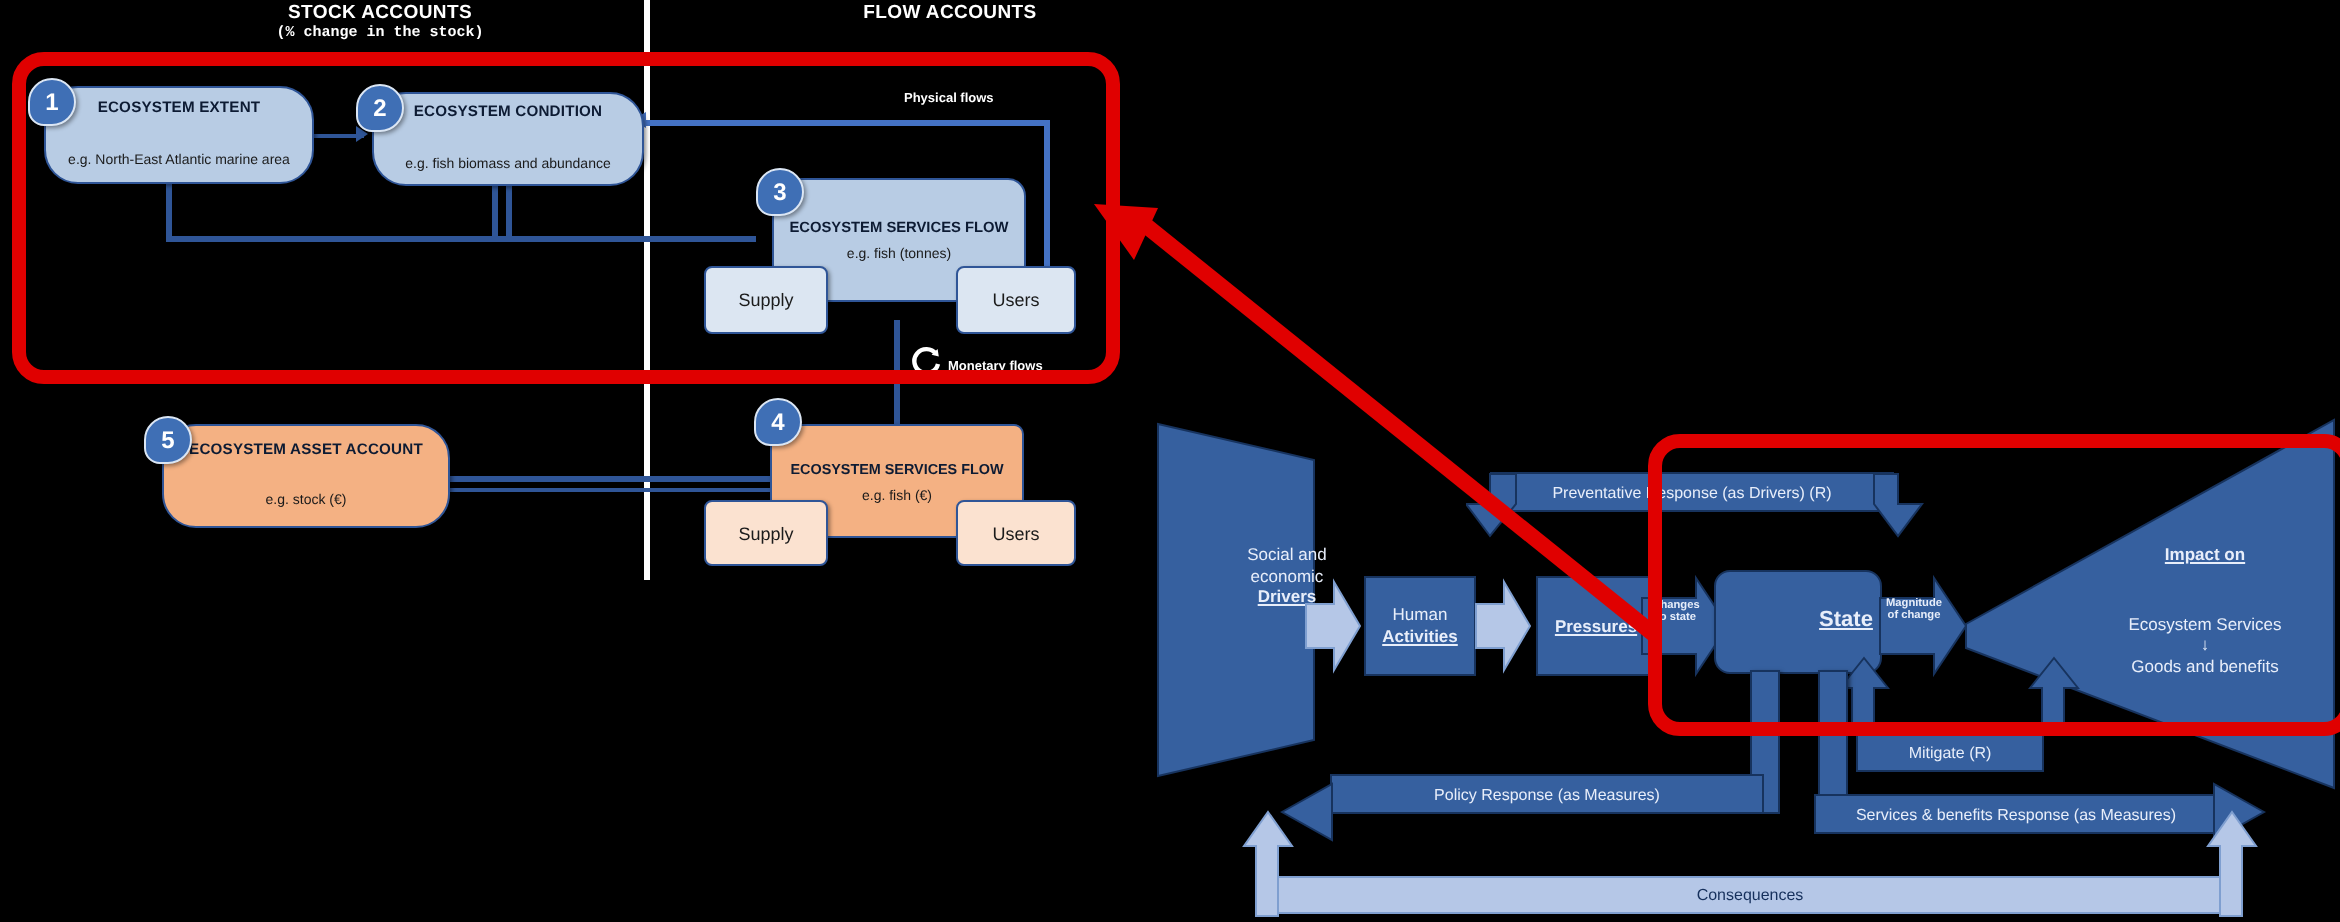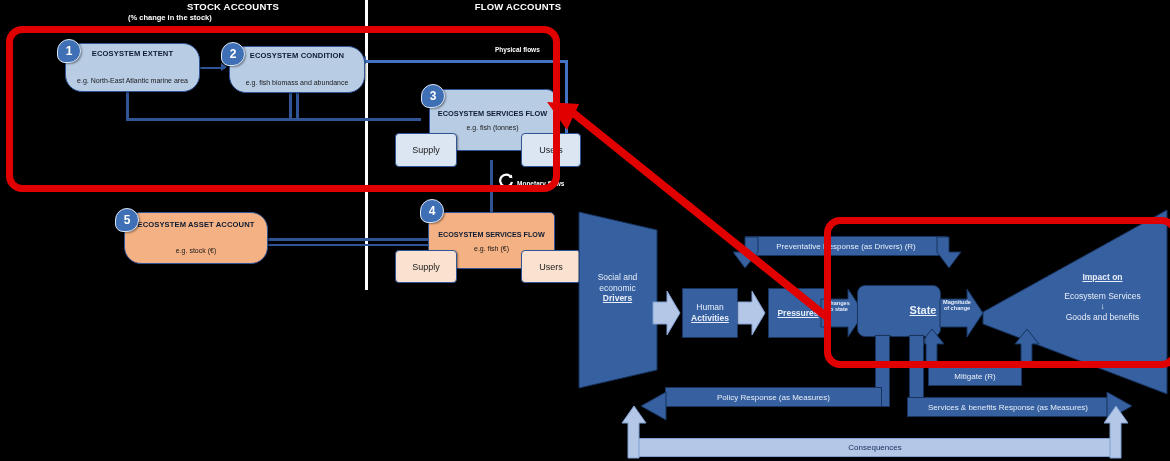--- a/index.html
+++ b/index.html
@@ -8,21 +8,21 @@
   .stage{position:absolute;inset:0;}
 
   
   .abs{position:absolute;}
   .ctr{display:flex;align-items:center;justify-content:center;text-align:center;}
   .col{flex-direction:column;}
 
   
   .hdr{font-size:9.5px;font-weight:bold;color:#ffffff;letter-spacing:.2px;
        text-align:center;white-space:nowrap;}
-  .hdr-sub{font-size:7.5px;font-weight:bold;color:#ffffff;white-space:nowrap;}
+  .hdr-sub{font-size:7.5px;font-weight:bold;color:#ffffff;text-align:center;white-space:nowrap;font-family:Liberation Mono, monospace;}
 
   .divider{background:#ffffff;width:3px;}
 
   .pill{border:1.6px solid #2f5597;border-radius:17px;
         background:#b8cce4;box-shadow:1px 1px 2px rgba(0,0,0,.45);gap:12px;}
   .pill.orange{background:#f4b183;border-color:#2f5597;}
   .pill .t1{font-size:7.6px;font-weight:bold;color:#0d1b33;letter-spacing:.1px;line-height:1.1;}
   .pill .t2{font-size:7px;color:#1a1a1a;margin-top:6px;line-height:1.1;}
 
   .badge{width:22px;height:22px;border-radius:50% 50% 50% 8px;background:#3f6fb5;
@@ -49,21 +49,21 @@
   .tiny{font-size:5.6px;font-weight:bold;color:#e8eefa;line-height:1.15;text-align:center;}
 
   
   .redbox{border:7px solid #e00000;border-radius:16px;background:transparent;z-index:40;}
 </style>
 </head>
 <body>
 
 <div class="stage">
 
-  <div class="abs" style="left:0;top:0;width:580px;height:300px;margin-left:43px;">
+  <div class="abs" style="left:0;top:0;width:580px;height:300px;">
 
     <div class="abs hdr" style="left:85px;top:1px;width:210px;">
       <span>STOCK ACCOUNTS</span>
     </div>
     <div class="abs hdr-sub" style="left:85px;top:13px;width:210px;">
       <span>(% change in the stock)</span>
     </div>
     <div class="abs hdr" style="left:385px;top:1px;width:180px;">
       <span>FLOW ACCOUNTS</span>
     </div>
@@ -143,21 +143,21 @@
       <div class="t1">ECOSYSTEM ASSET ACCOUNT</div>
       <div class="t2">e.g. stock (€)</div>
     </div>
   </div>
 
   <div class="abs" style="left:570px;top:200px;width:600px;height:261px;">
 
     <svg class="abs" width="82" height="180" style="left:7px;top:10px;">
       <polygon points="2,2 80,20 80,160 2,178" fill="#36609f" stroke="#17335e" stroke-width="1"></polygon>
     </svg>
-    <div class="abs ctr col" style="left:10px;top:72px;width:75px;">
+    <div class="abs ctr col" style="left:10px;top:72px;width:75px;padding-left:26px;">
       <div class="dk-txt">Social and</div>
       <div class="dk-txt">economic</div>
       <div class="dk-txt u">Drivers</div>
     </div>
 
     <svg class="abs" width="30" height="50" style="left:82px;top:88px;">
       <polygon points="1,14 15,14 15,3 28,25 15,47 15,36 1,36" fill="#b5c7e7" stroke="#7f9fd0" stroke-width="1"></polygon>
     </svg>
 
     <div class="abs dk ctr col" style="left:112px;top:88px;width:54px;height:48px;">
@@ -193,21 +193,21 @@
       <div class="tiny">of change</div>
     </div>
 
     <svg class="abs" width="190" height="190" style="left:411px;top:8px;">
       <polygon points="2,104 186,2 186,186 2,116" fill="#36609f" stroke="#17335e" stroke-width="1"></polygon>
     </svg>
     <div class="abs ctr col" style="left:470px;top:72px;width:125px;">
       <div class="dk-txt">
         <span class="u">Impact on</span>
       </div>
-      <div class="dk-txt" style="margin-top:8px;">Ecosystem Services</div>
+      <div class="dk-txt" style="margin-top:24px;">Ecosystem Services</div>
       <div class="dk-txt">↓</div>
       <div class="dk-txt">Goods and benefits</div>
     </div>
 
     <div class="abs band ctr" style="left:175px;top:36px;width:200px;height:18px;">
       <span class="band-txt">Preventative Response (as Drivers) (R)</span>
     </div>
     <svg class="abs" width="26" height="34" style="left:163px;top:36px;">
       <polygon points="25,1 25,16 25,16 12,32 0,16 12,16 12,1" fill="#36609f" stroke="#17335e" stroke-width="1"></polygon>
     </svg>

